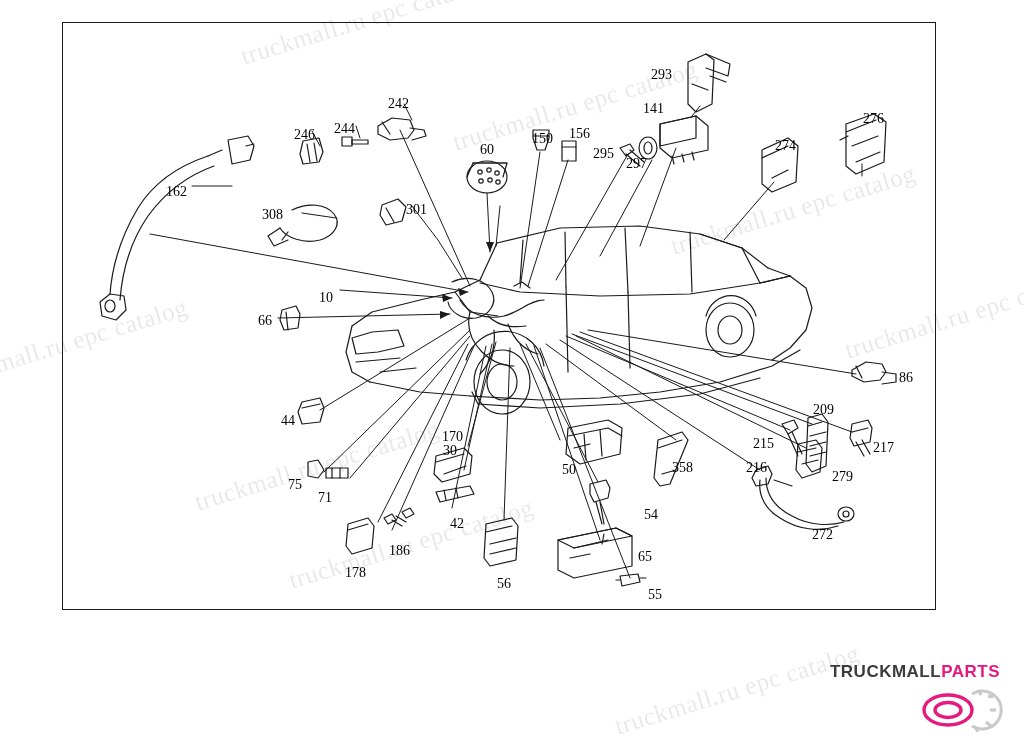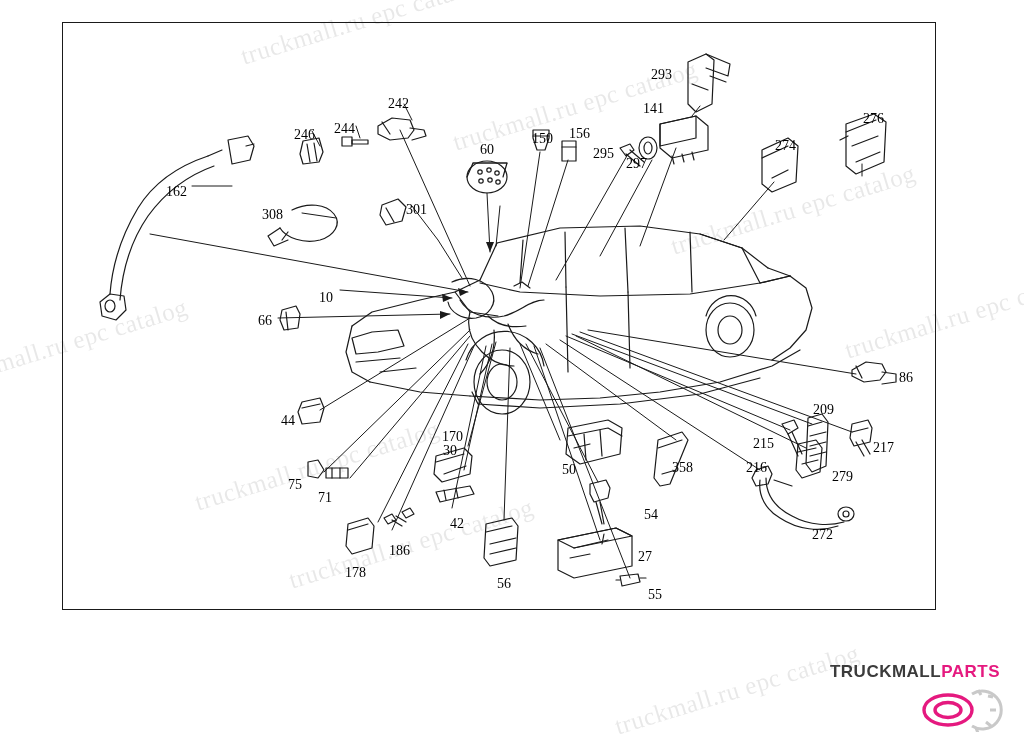--- a/index.html
+++ b/index.html
@@ -465,21 +465,21 @@
       <div class="label" style="left: 562px; top: 463px;">50</div>
       <div class="label" style="left: 672px; top: 461px;">358</div>
       <div class="label" style="left: 746px; top: 461px;">216</div>
       <div class="label" style="left: 832px; top: 470px;">279</div>
       <div class="label" style="left: 288px; top: 478px;">75</div>
       <div class="label" style="left: 318px; top: 491px;">71</div>
       <div class="label" style="left: 450px; top: 517px;">42</div>
       <div class="label" style="left: 613px; top: 508px; margin-left: 31px;">54</div>
       <div class="label" style="left: 812px; top: 528px;">272</div>
       <div class="label" style="left: 389px; top: 544px;">186</div>
-      <div class="label" style="left: 638px; top: 550px;">27</div>
+      <div class="label" style="left: 638px; top: 550px;">65</div>
       <div class="label" style="left: 345px; top: 566px;">178</div>
       <div class="label" style="left: 497px; top: 577px;">56</div>
       <div class="label" style="left: 648px; top: 588px;">55</div>
     </div>
 
   <div class="brand">
     <div class="brand-text">
       <span>TRUCKMALL</span><span class="pink">PARTS</span>
     </div>
     <svg class="brand-mark" viewBox="0 0 96 48">

